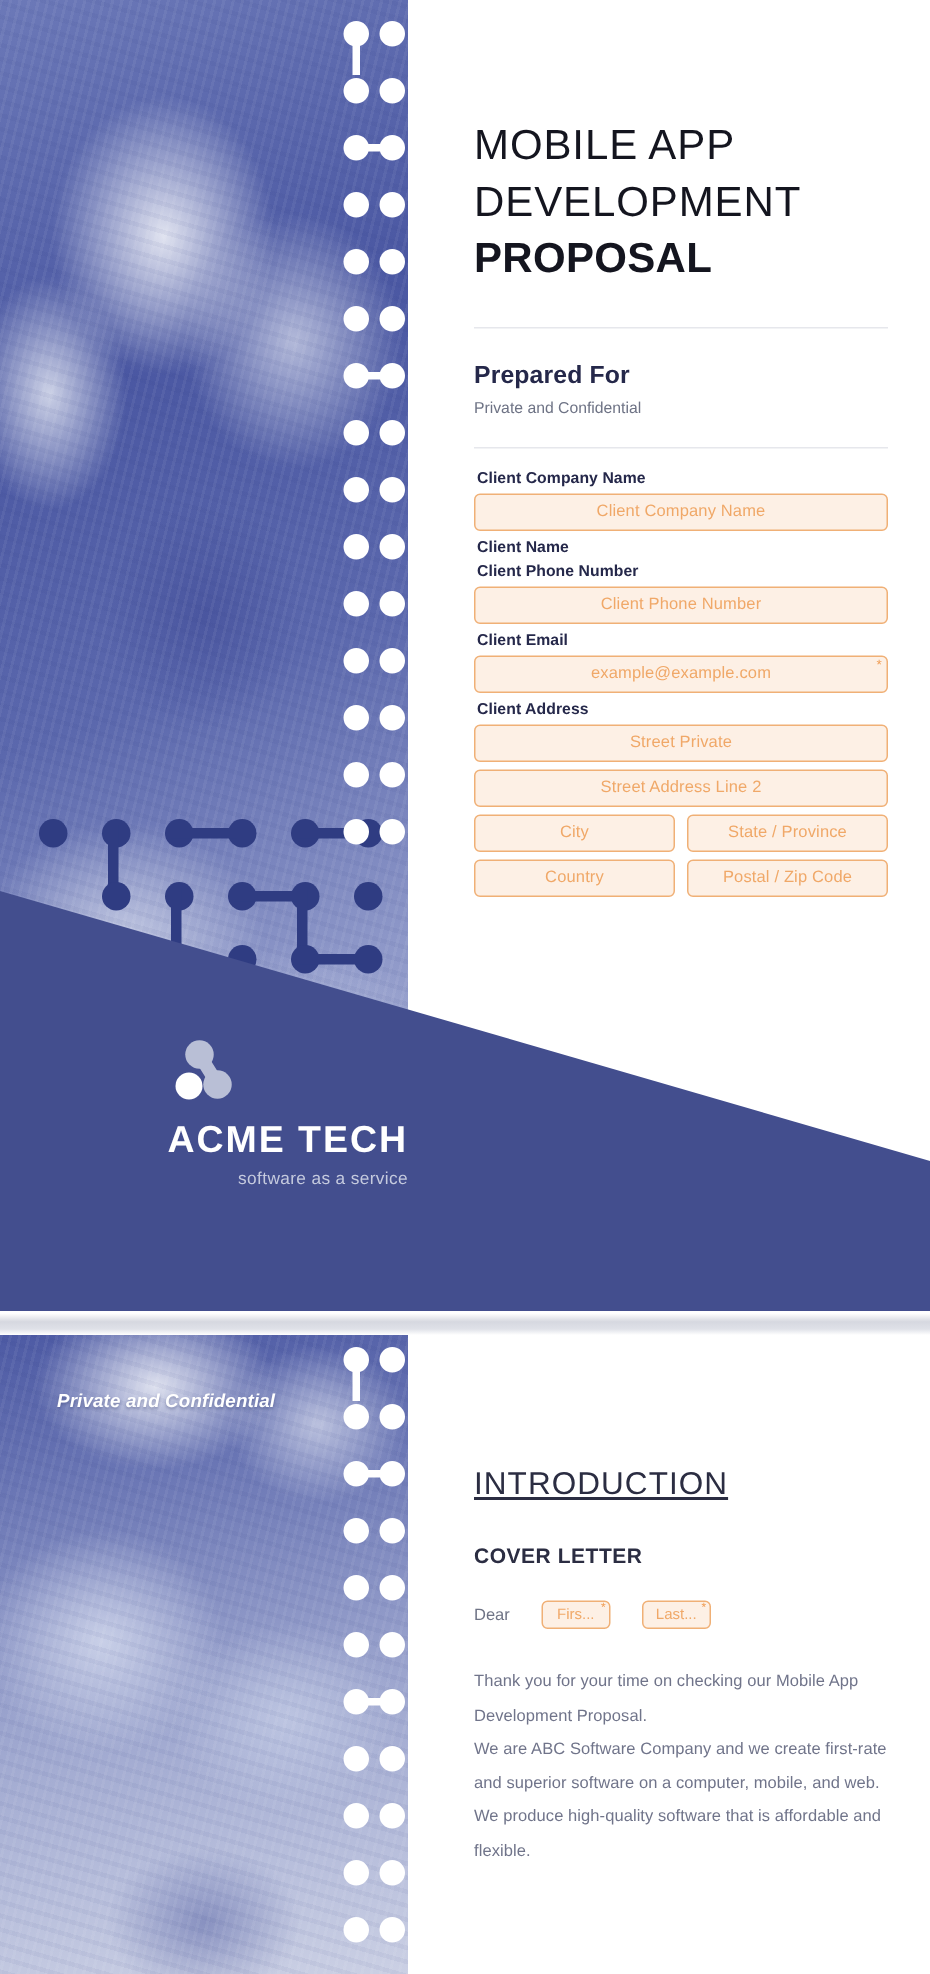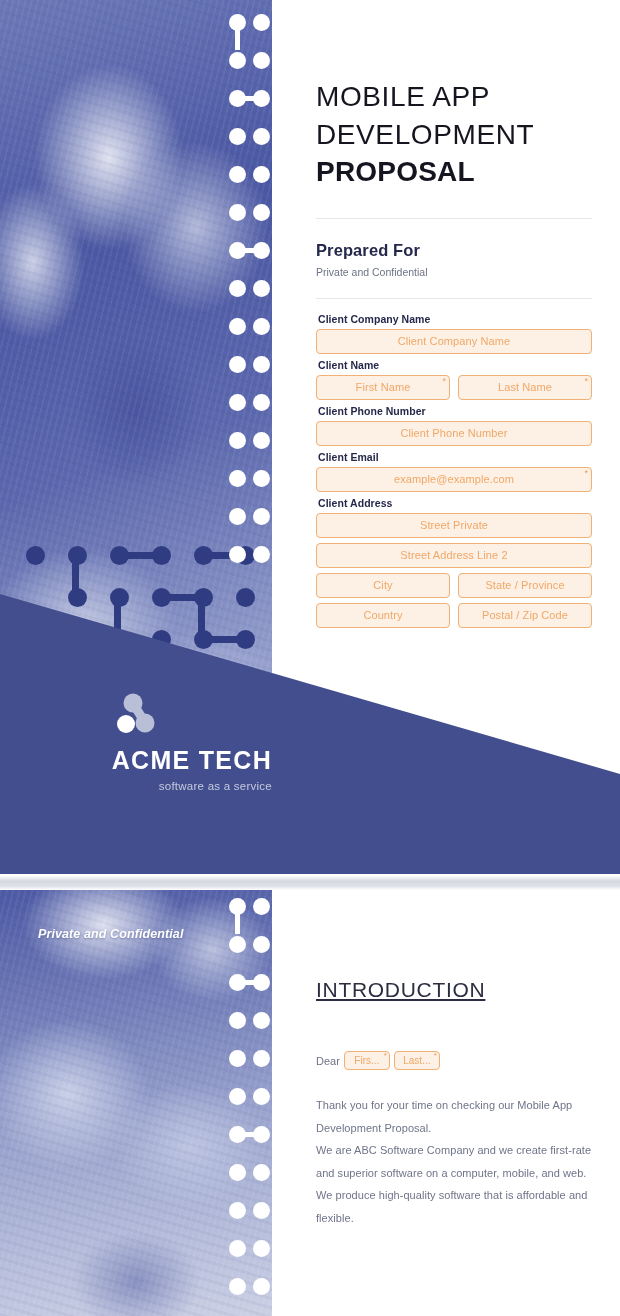--- a/index.html
+++ b/index.html
@@ -272,21 +272,21 @@
   .p2-sub {
     font-size: 14px;
     font-weight: 800;
     letter-spacing: .35px;
     color: #2b2d42;
   }
 
   .dear-row {
     display: flex;
     align-items: center;
-    gap: 4px;
+    gap: 21px;
   }
   .dear-label {
     font-size: 11px;
     color: #6e7385;
   }
   .mini-fld {
     position: relative;
     width: 46px;
     height: 19px;
     border: 1px solid #f0b076;
@@ -424,24 +424,20 @@
       <div class="hr"></div>
 
       <div style="height:14px;"></div>
 
       <div class="field-label">Client Company Name</div>
       <div class="field-row">
         <div class="fld">Client Company Name</div>
       </div>
 
       <div class="field-label">Client Name</div>
-      <div class="field-row">
-        <div class="fld req">First Name</div>
-        <div class="fld req">Last Name</div>
-      </div>
 
       <div class="field-label">Client Phone Number</div>
       <div class="field-row">
         <div class="fld">Client Phone Number</div>
       </div>
 
       <div class="field-label">Client Email</div>
       <div class="field-row">
         <div class="fld req">example@example.com</div>
       </div>
@@ -502,20 +498,21 @@
       </div>
     </div>
 
     <div class="pc-banner">Private and Confidential</div>
 
     <div class="content">
       <div style="height:88px;"></div>
       <div class="p2-title">INTRODUCTION</div>
 
       <div style="height:27px;"></div>
+      <div class="p2-sub">COVER LETTER</div>
 
       <div style="height:22px;"></div>
       <div class="dear-row">
         <span class="dear-label">Dear</span>
         <span class="mini-fld">Firs...</span>
         <span class="mini-fld">Last...</span>
       </div>
 
       <div style="height:24px;"></div>
       <div class="body-copy">

